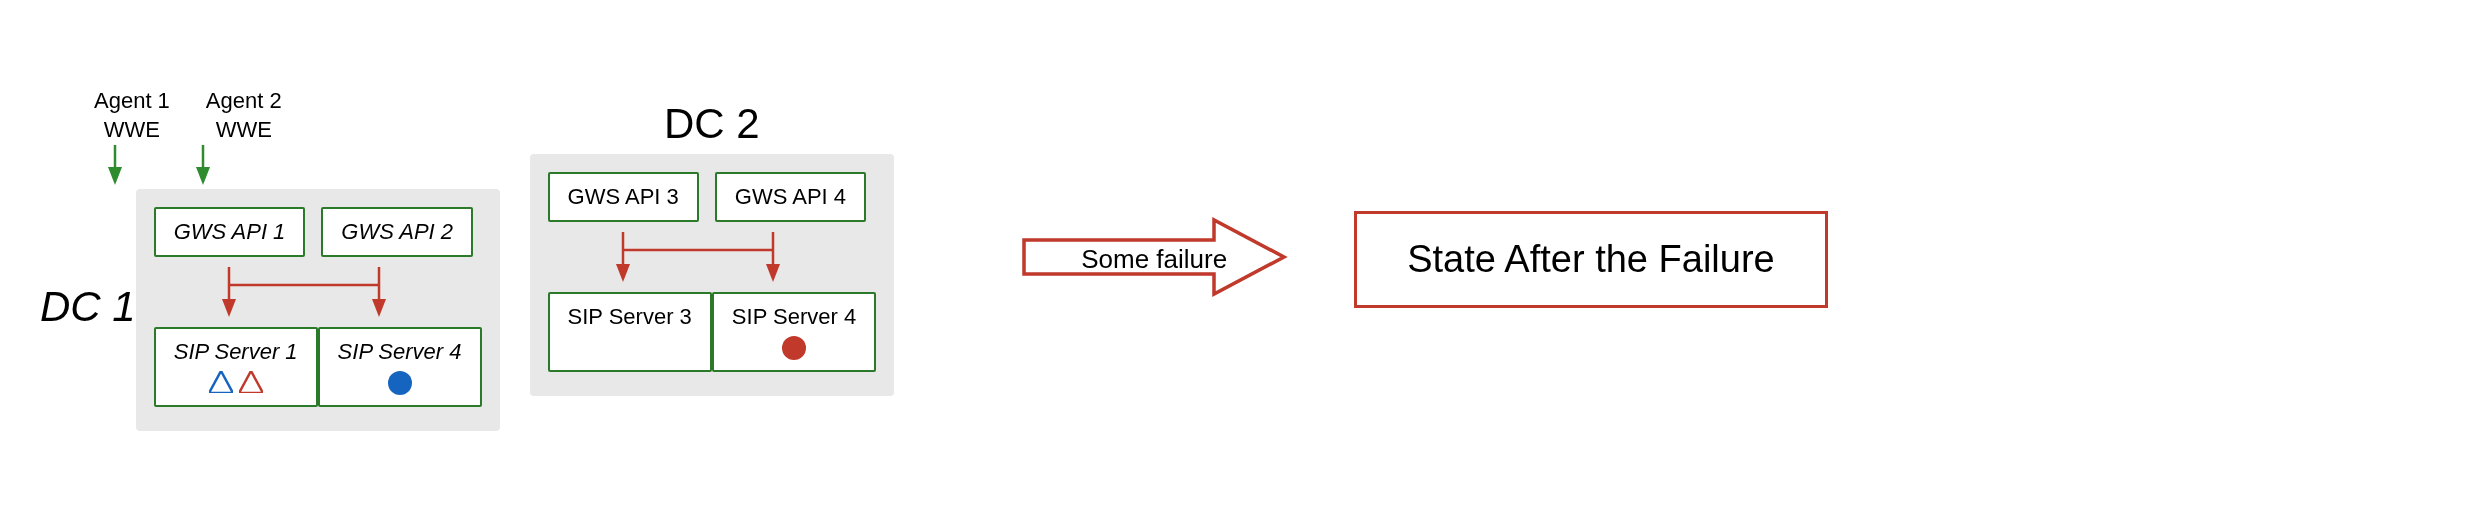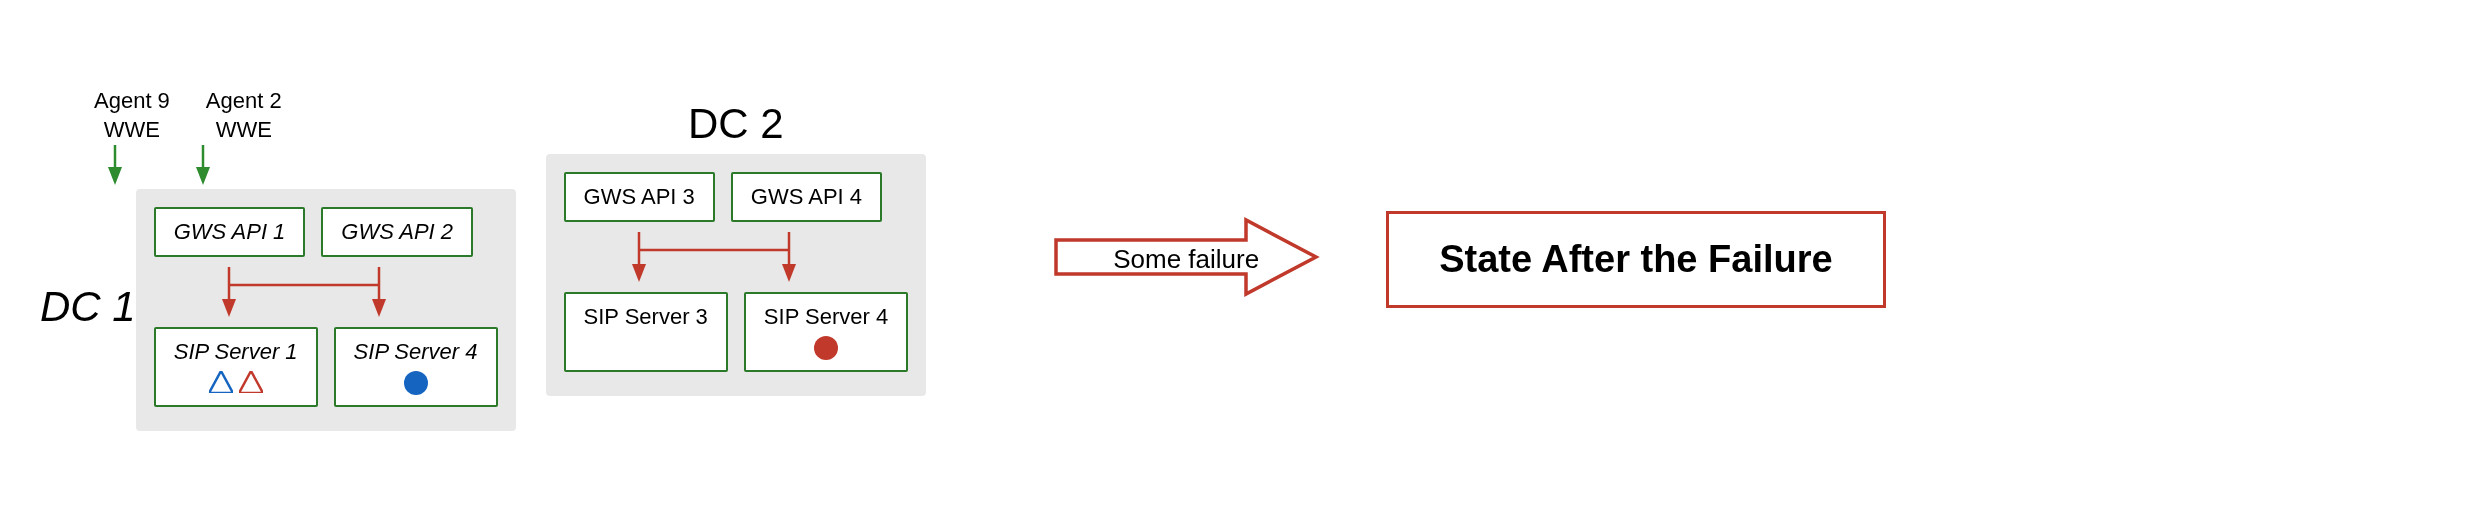--- a/index.html
+++ b/index.html
@@ -44,21 +44,20 @@
       background: #ffffff;
       padding: 10px 18px;
       font-size: 22px;
       min-width: 130px;
       text-align: center;
       border-radius: 2px;
     }
 
     .sip-row {
       display: flex;
-      gap: 16px;
       position: relative;
     }
 
     .sip-box {
       border: 2.5px solid #2a7a2a;
       background: #fff;
       padding: 10px 18px;
       font-size: 22px;
       min-width: 130px;
       text-align: center;
@@ -92,35 +91,35 @@
       display: flex;
       flex-direction: column;
       margin: 0 60px;
     }
 
     
     .state-after-box {
       border: 3px solid #c0392b;
       padding: 24px 50px;
       font-size: 38px;
-      font-weight: 700;
+      font-weight: 400;
       text-align: right;
       white-space: nowrap;
     }
   </style>
 </head>
 <body>
 
 <div class="diagram-container">
 
   <div style="display:flex; flex-direction:column; margin-right: 30px;">
 
     <div style="display:flex; gap:36px; margin-left: 54px; margin-bottom: 0px;">
       <div class="agent-label">
-        <div style="font-size:22px;">Agent 9</div>
+        <div style="font-size:22px;">Agent 1</div>
         <div style="font-size:22px;">WWE</div>
       </div>
       <div class="agent-label">
         <div style="font-size:22px;">Agent 2</div>
         <div style="font-size:22px;">WWE</div>
       </div>
     </div>
 
     <div style="display:flex; gap:70px; margin-left: 66px; margin-bottom: 4px;">
 

